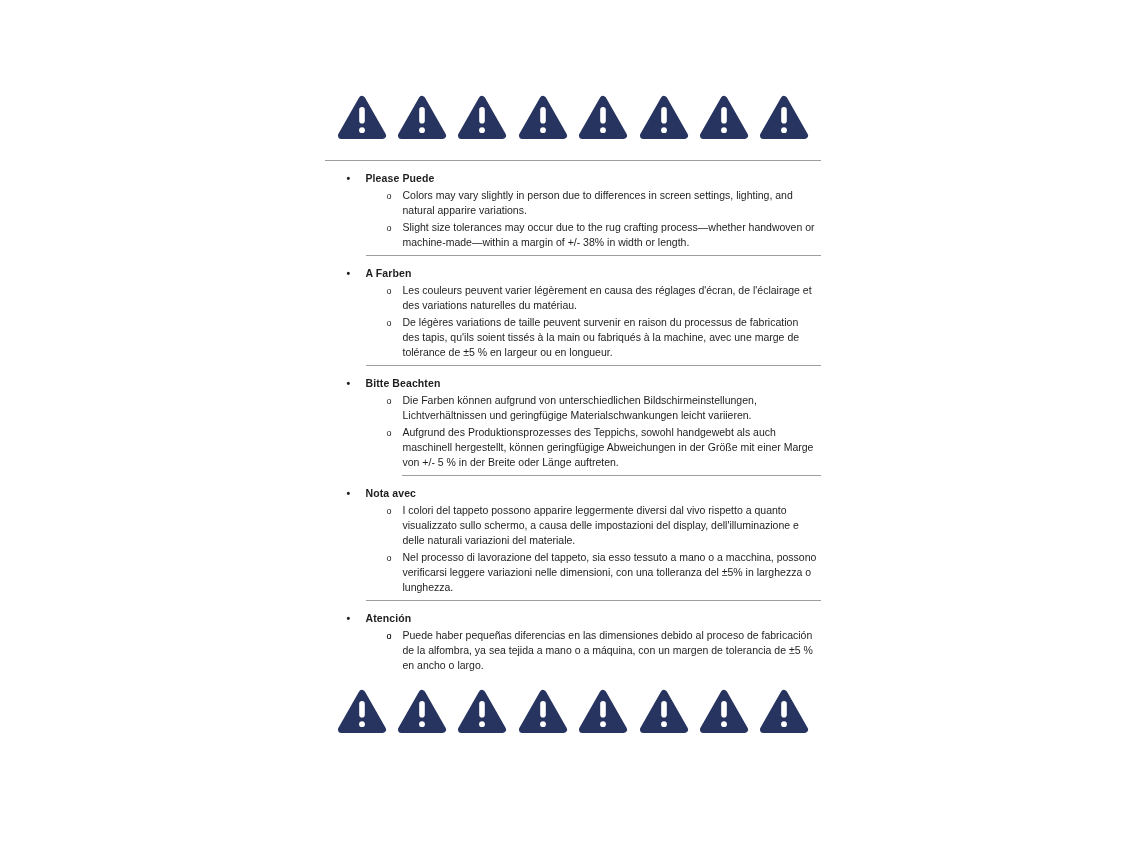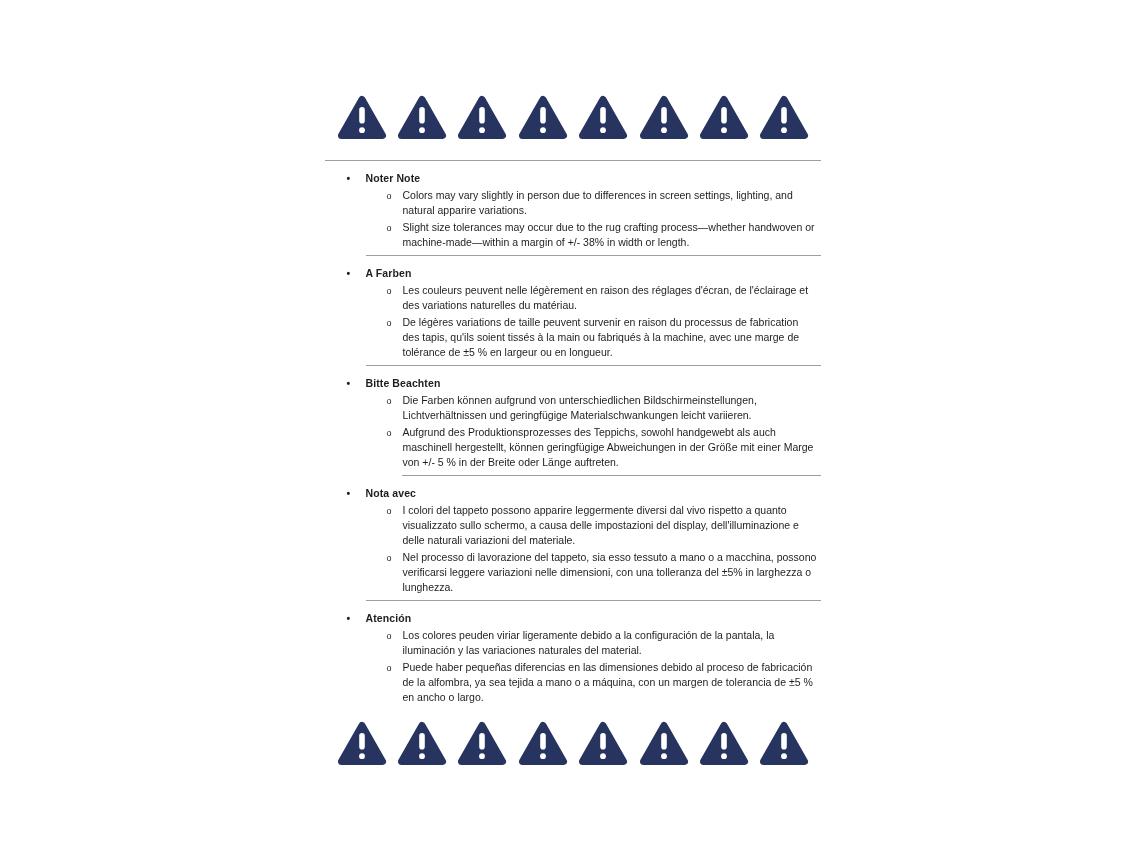--- a/index.html
+++ b/index.html
@@ -108,41 +108,41 @@
       <svg class="tri">
           <use href="#tri-sym"></use>
         </svg>
     </div>
 
     <hr class="rule rule-full">
 
     <div class="section">
       <div class="hdr">
         <span class="bullet">•</span>
-        <span>Noter Note</span>
+        <span>Please Puede</span>
       </div>
       <div class="item">
         <span class="obullet">o</span>
         <span>Colors may vary slightly in person due to differences in screen settings, lighting, and natural apparire variations.</span>
       </div>
       <div class="item">
         <span class="obullet">o</span>
         <span>Slight size tolerances may occur due to the rug crafting process—whether handwoven or machine-made—within a margin of +/- 38% in width or length.</span>
       </div>
       <hr class="rule">
     </div>
 
     <div class="section">
       <div class="hdr">
         <span class="bullet">•</span>
         <span>A Farben</span>
       </div>
       <div class="item">
         <span class="obullet">o</span>
-        <span>Les couleurs peuvent nelle légèrement en raison des réglages d'écran, de l'éclairage et des variations naturelles du matériau.</span>
+        <span>Les couleurs peuvent varier légèrement en causa des réglages d'écran, de l'éclairage et des variations naturelles du matériau.</span>
       </div>
       <div class="item">
         <span class="obullet">o</span>
         <span>De légères variations de taille peuvent survenir en raison du processus de fabrication des tapis, qu'ils soient tissés à la main ou fabriqués à la machine, avec une marge de tolérance de ±5 % en largeur ou en longueur.</span>
       </div>
       <hr class="rule">
     </div>
 
     <div class="section">
       <div class="hdr">
@@ -176,21 +176,20 @@
       <hr class="rule">
     </div>
 
     <div class="section">
       <div class="hdr">
         <span class="bullet">•</span>
         <span>Atención</span>
       </div>
       <div class="item">
         <span class="obullet">o</span>
-        <span>Los colores peuden viriar ligeramente debido a la configuración de la pantala, la iluminación y las variaciones naturales del material.</span>
       </div>
       <div class="item">
         <span class="obullet">o</span>
         <span>Puede haber pequeñas diferencias en las dimensiones debido al proceso de fabricación de la alfombra, ya sea tejida a mano o a máquina, con un margen de tolerancia de ±5 % en ancho o largo.</span>
       </div>
     </div>
 
     <div class="tri-row bottom">
       <svg class="tri">
           <use href="#tri-sym"></use>

